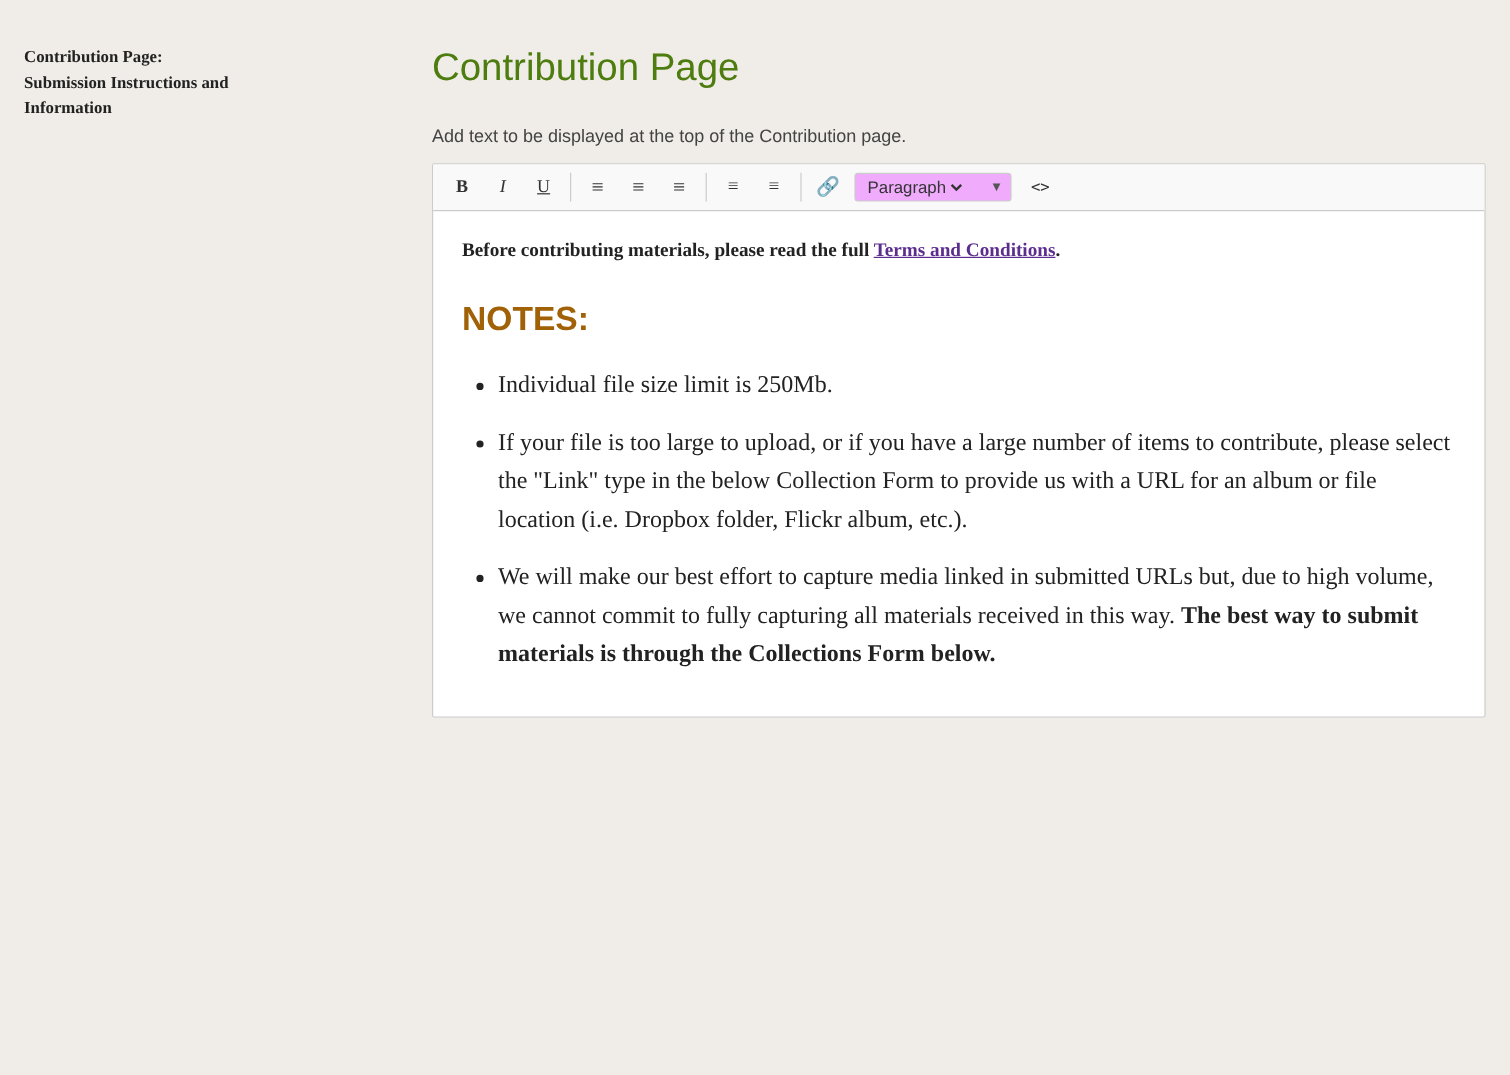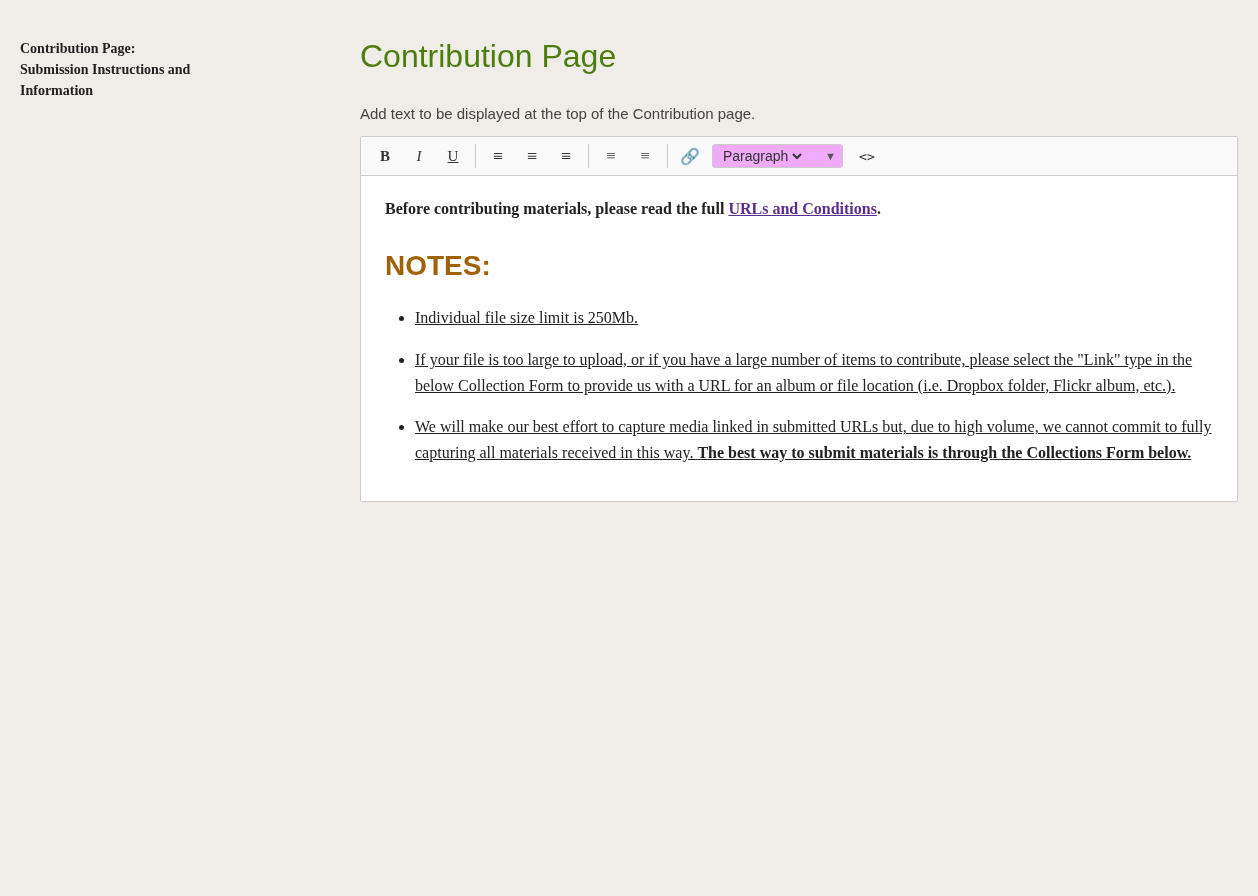--- a/index.html
+++ b/index.html
@@ -175,23 +175,22 @@
       color: #a16207;
     }
 
     .editor-content ul {
       padding-left: 30px;
       margin-bottom: 10px;
     }
 
     .editor-content ul li {
       margin-bottom: 16px;
-      font-size: 16px;
+      font-size: 20px;
       line-height: 1.6;
-      text-decoration: underline;
     }
 
     .chevron-icon {
       font-size: 11px;
       margin-left: 4px;
       color: #555;
     }
   </style>
 </head>
 <body>
@@ -239,21 +238,21 @@
           </select>
           <span class="chevron-icon">▼</span>
         </div>
 
         <button class="toolbar-code-btn">&lt;&gt;</button>
       </div>
 
       <div class="editor-content" contenteditable="true" style="">
 
         <p class="before-note">
-          <strong>Before contributing materials, please read the full <a href="#">URLs and Conditions</a>.</strong>
+          <strong>Before contributing materials, please read the full <a href="#">Terms and Conditions</a>.</strong>
         </p>
 
         <h2 class="notes-heading">NOTES:</h2>
 
         <ul>
           <li>
             Individual file size limit is 250Mb.
           </li>
           <li>
             If your file is too large to upload, or if you have a large number of items to contribute, please select the "Link" type in the below Collection Form to provide us with a URL for an album or file location (i.e. Dropbox folder, Flickr album, etc.).

